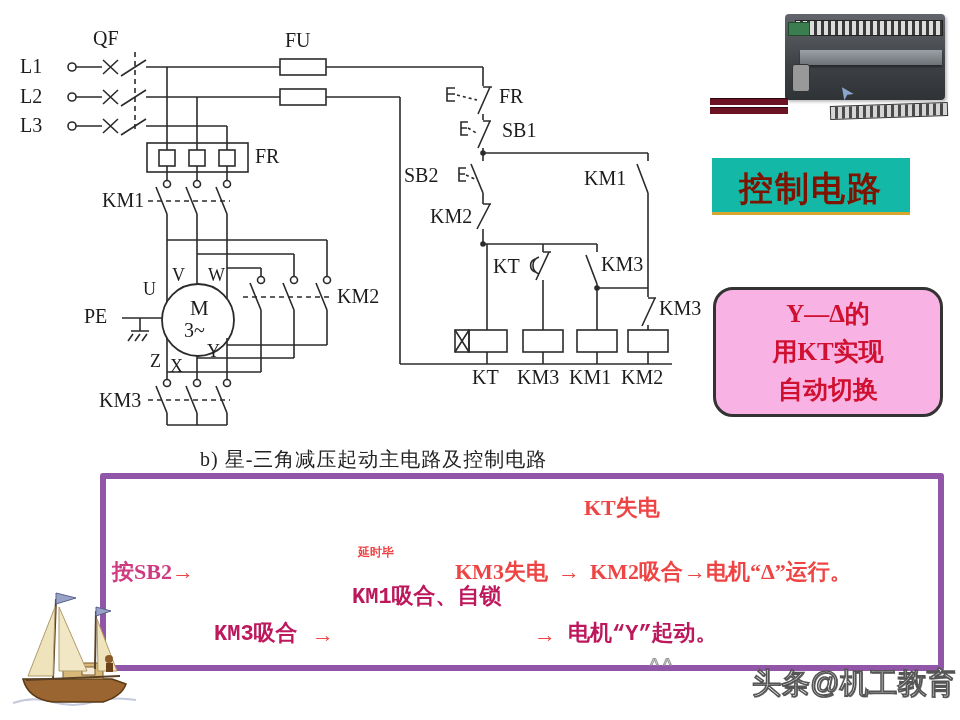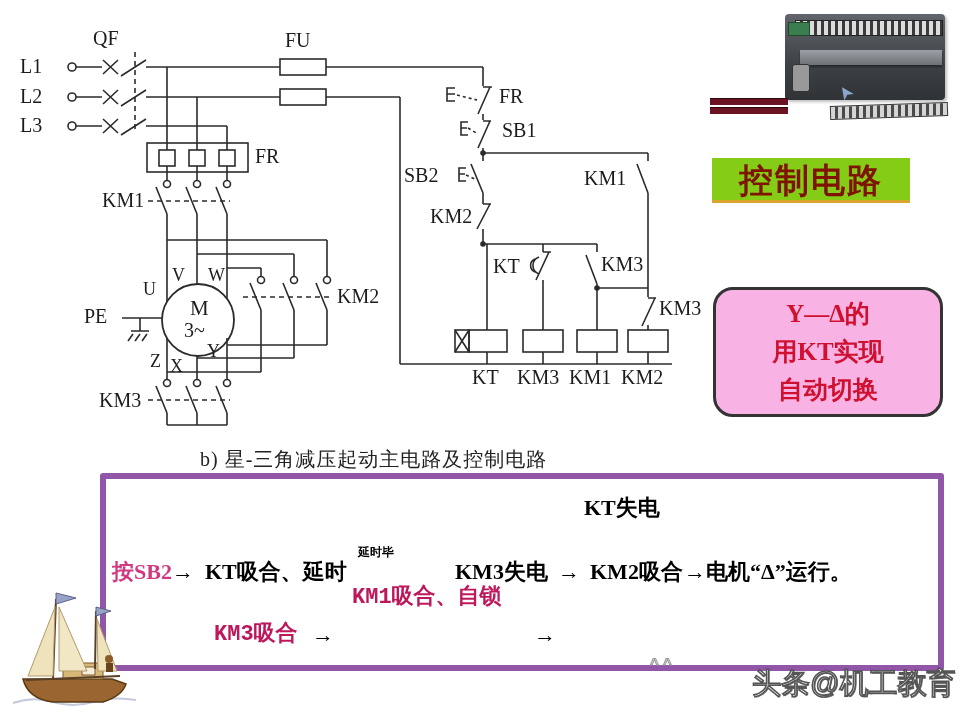--- a/index.html
+++ b/index.html
@@ -4,32 +4,32 @@
 <style>
   html,body{margin:0;padding:0;background:#fff;}
   .slide{position:relative;width:960px;height:720px;background:#ffffff;overflow:hidden;
          font-family:"Liberation Serif",serif;}
   svg.art{position:absolute;left:0;top:0;}
   .lbl{position:absolute;font-size:20px;color:#1c1c1c;white-space:nowrap;line-height:1;
        font-family:"Liberation Serif",serif;text-align:right;}
   .lbl.sm{font-size:18px;}
   .motor-m{font-size:21px;}
   .caption{position:absolute;left:200px;top:446px;font-size:20px;color:#222;letter-spacing:1px;}
-  .ctrl-box{position:absolute;left:712px;top:158px;width:198px;height:42px;background:#84cc16;
-            box-shadow:0 3px 0 #d8a52e;display:flex;align-items:flex-start;justify-content:center;}
+  .ctrl-box{position:absolute;left:712px;top:158px;width:198px;height:54px;background:#14b8a6;
+            box-shadow:0 3px 0 #d8a52e;display:flex;align-items:flex-end;justify-content:center;}
   .ctrl-box span{font-size:34px;font-weight:bold;color:#7e1400;letter-spacing:2px;}
   .kt-note{position:absolute;left:713px;top:287px;width:224px;height:124px;background:#f8b3e4;
            border:3px solid #333;border-radius:20px;display:flex;flex-direction:column;
            align-items:center;justify-content:center;}
   .kt-note div{font-size:25px;font-weight:bold;color:#d01030;line-height:38px;white-space:nowrap;}
   .flow-box{position:absolute;left:100px;top:473px;width:832px;height:186px;border:6px solid #9156a8;
             border-radius:3px;background:#ffffff;}
   .flowtxt{position:absolute;font-weight:bold;font-size:22px;white-space:nowrap;line-height:1;
            font-family:"Liberation Serif",serif;}
-  .navy{color:#000000;} .pinktxt{color:#cf3a80;} .green{color:#be185d;font-family:Liberation Mono, monospace;}
+  .navy{color:#ef4444;} .pinktxt{color:#cf3a80;} .green{color:#be185d;font-family:Liberation Mono, monospace;}
   .flowtxt.sm{font-size:12px;}
   .plc{position:absolute;left:700px;top:4px;width:256px;height:120px;}
   .plc .body{position:absolute;left:85px;top:10px;width:160px;height:86px;border-radius:4px;
              background:linear-gradient(#62666c,#3d4145 60%,#2f3336);box-shadow:2px 2px 3px rgba(0,0,0,.25);}
   .plc .teeth{position:absolute;left:95px;top:16px;width:146px;height:14px;
               background:repeating-linear-gradient(90deg,#dcdcdc 0 4px,#3a3a3a 4px 7px);
               border:1px solid #222;}
   .plc .greencon{position:absolute;left:88px;top:18px;width:20px;height:12px;background:#3a7d4f;border:1px solid #1f4a2c;}
   .plc .flap{position:absolute;left:100px;top:46px;width:142px;height:15px;
              background:linear-gradient(#9aa0a6,#6e7276);box-shadow:0 2px 2px rgba(0,0,0,.4);}
@@ -223,31 +223,31 @@
     <div>用KT实现</div>
     <div>自动切换</div>
   </div>
 
   <span class="caption">b) 星-三角减压起动主电路及控制电路</span>
 
   <div class="flow-box"></div>
   <span class="flowtxt navy" style="left:584px;top:497px">KT失电</span>
   <span class="flowtxt pinktxt" style="left:112px;top:561px">按SB2</span>
   <span class="flowtxt navy" style="left:172px;top:561px">→</span>
-  <span class="flowtxt navy" style="left:205px;top:561px">KT吸合、延时</span>
   <span class="flowtxt navy sm" style="left:358px;top:546px">延时毕</span>
   <span class="flowtxt navy" style="left:455px;top:561px">KM3失电</span>
   <span class="flowtxt navy" style="left:558px;top:561px">→</span>
   <span class="flowtxt navy" style="left:590px;top:561px">KM2吸合</span>
   <span class="flowtxt navy" style="left:684px;top:561px">→</span>
   <span class="flowtxt navy" style="left:706px;top:561px">电机“Δ”运行。</span>
   <span class="flowtxt green" style="left:214px;top:624px">KM3吸合</span>
   <span class="flowtxt navy" style="left:312px;top:624px">→</span>
   <span class="flowtxt green" style="left:352px;top:587px">KM1吸合、自锁</span>
   <span class="flowtxt navy" style="left:534px;top:624px">→</span>
+  <span class="flowtxt green" style="left:568px;top:624px">电机“Y”起动。</span>
 
   <svg class="art" style="left:8px;top:583px" width="135" height="135">
     <path d="M5,120 Q25,113 45,119 T85,119 T128,117" stroke="#c4c9dd" fill="none" stroke-width="2"></path>
     <path d="M15,96 Q20,116 45,119 L95,119 Q114,113 118,101 L104,96 Z" fill="#9a6530" stroke="#5a3a14" stroke-width="1.5"></path>
     <rect x="55" y="80" width="40" height="16" fill="#d8b878" stroke="#7a5a2a"></rect>
     <rect x="74" y="84" width="13" height="8" fill="#f5eedd" stroke="#7a5a2a"></rect>
     <line x1="48" y1="16" x2="45" y2="96" stroke="#5a4026" stroke-width="2"></line>
     <line x1="88" y1="28" x2="87" y2="86" stroke="#5a4026" stroke-width="2"></line>
     <polygon points="47,24 20,93 45,93" fill="#efe3bb" stroke="#b09a6a"></polygon>
     <polygon points="51,24 79,88 51,88" fill="#f2e7c4" stroke="#b09a6a"></polygon>

